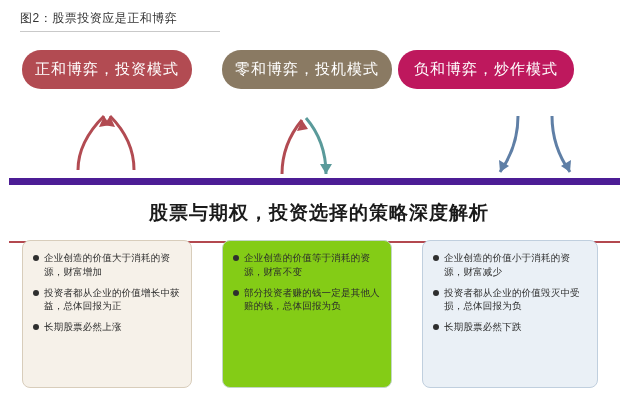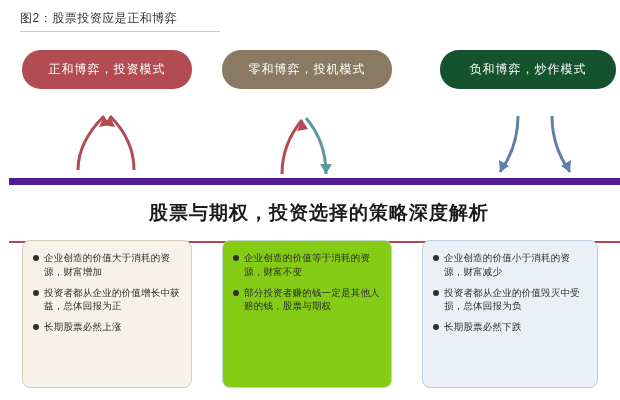--- a/index.html
+++ b/index.html
@@ -43,27 +43,27 @@
   
   .pill {
     position: absolute;
     top: 50px;
     height: 39px;
     border-radius: 19px;
     display: flex;
     align-items: center;
     justify-content: center;
     color: #ffffff;
-    font-size: 12px;
+    font-size: 15px;
     letter-spacing: 1px;
     box-sizing: border-box;
   }
   .pill-1 { left: 22px;  width: 170px; background: #b24b52; }
   .pill-2 { left: 222px; width: 170px; background: #8a7a63; }
-  .pill-3 { left: 440px; width: 176px; background: #14532d; }
+  .pill-3 { left: 398px; width: 176px; background: #be185d; }
 
   
   .arrows {
     position: absolute;
     left: 0;
     top: 88px;
     width: 620px;
     height: 130px;
   }
 
@@ -173,21 +173,21 @@
     </div>
   </div>
 
   <div class="card card-2">
     <div class="bullet-row">
       <span class="dot"></span>
       <span class="bullet-text">企业创造的价值等于消耗的资源，财富不变</span>
     </div>
     <div class="bullet-row">
       <span class="dot"></span>
-      <span class="bullet-text">部分投资者赚的钱一定是其他人赔的钱，股票与期权</span>
+      <span class="bullet-text">部分投资者赚的钱一定是其他人赔的钱，总体回报为负</span>
     </div>
   </div>
 
   <div class="card card-3">
     <div class="bullet-row">
       <span class="dot"></span>
       <span class="bullet-text">企业创造的价值小于消耗的资源，财富减少</span>
     </div>
     <div class="bullet-row">
       <span class="dot"></span>

